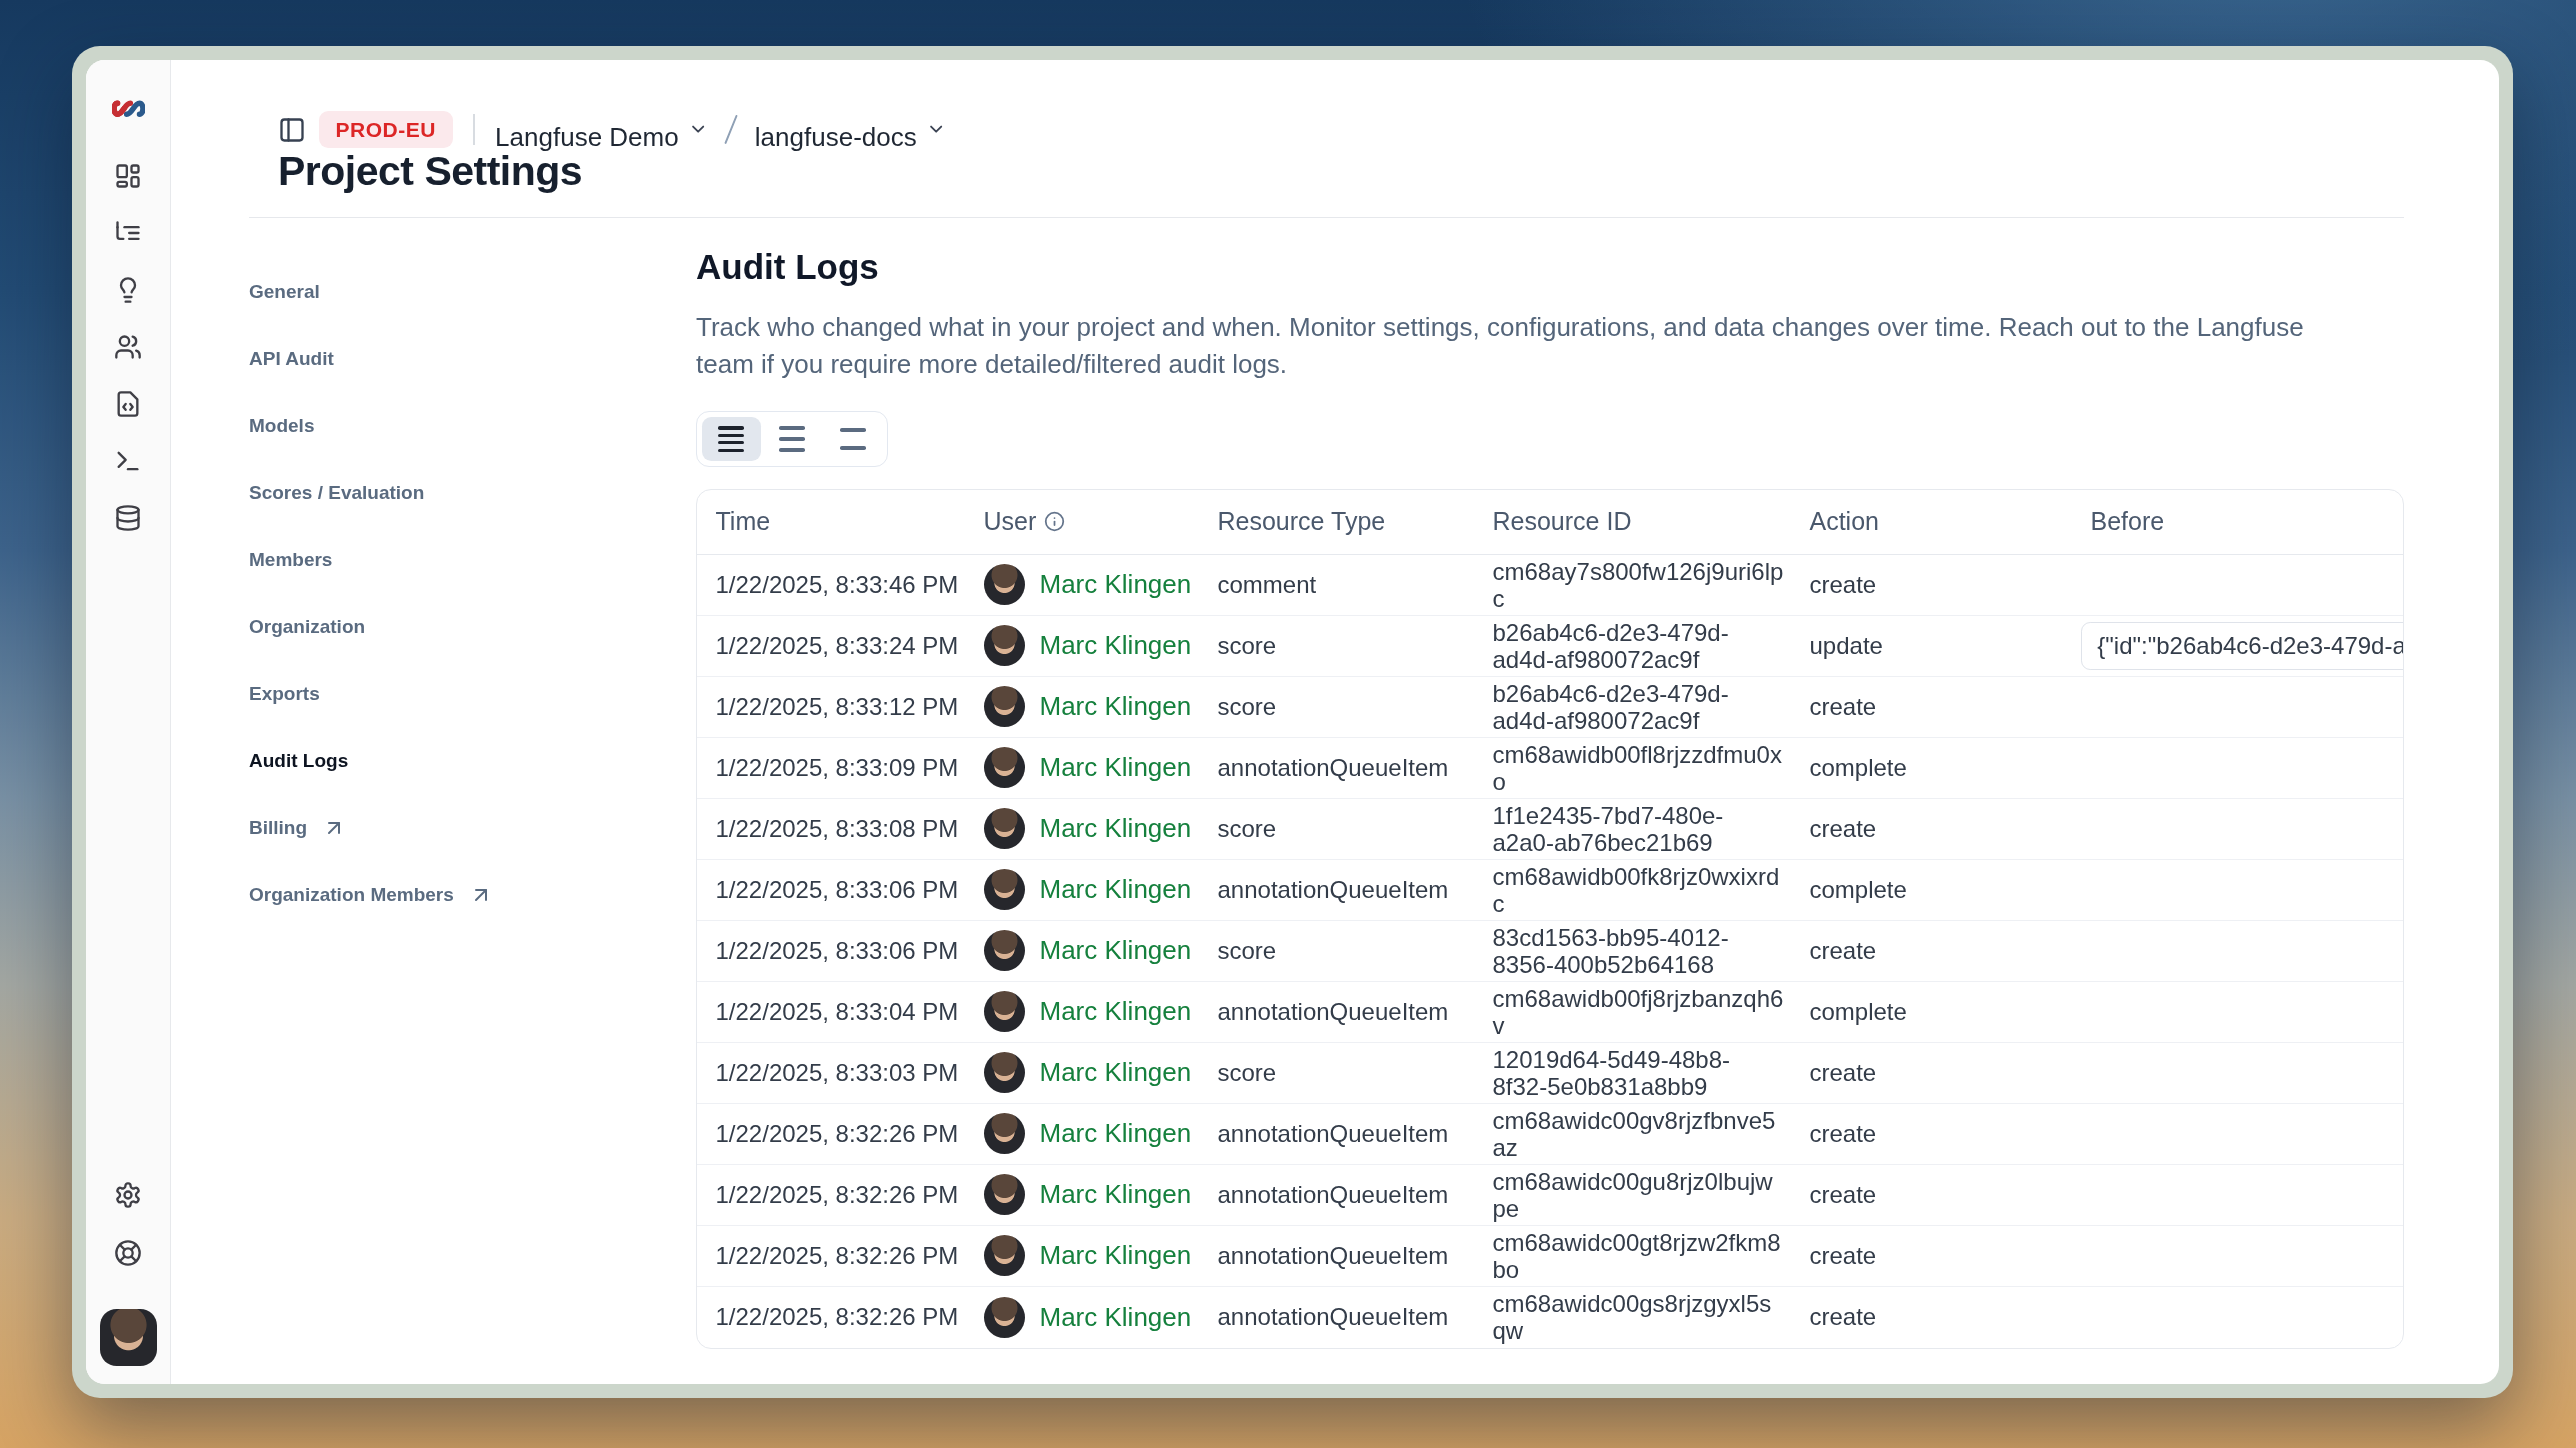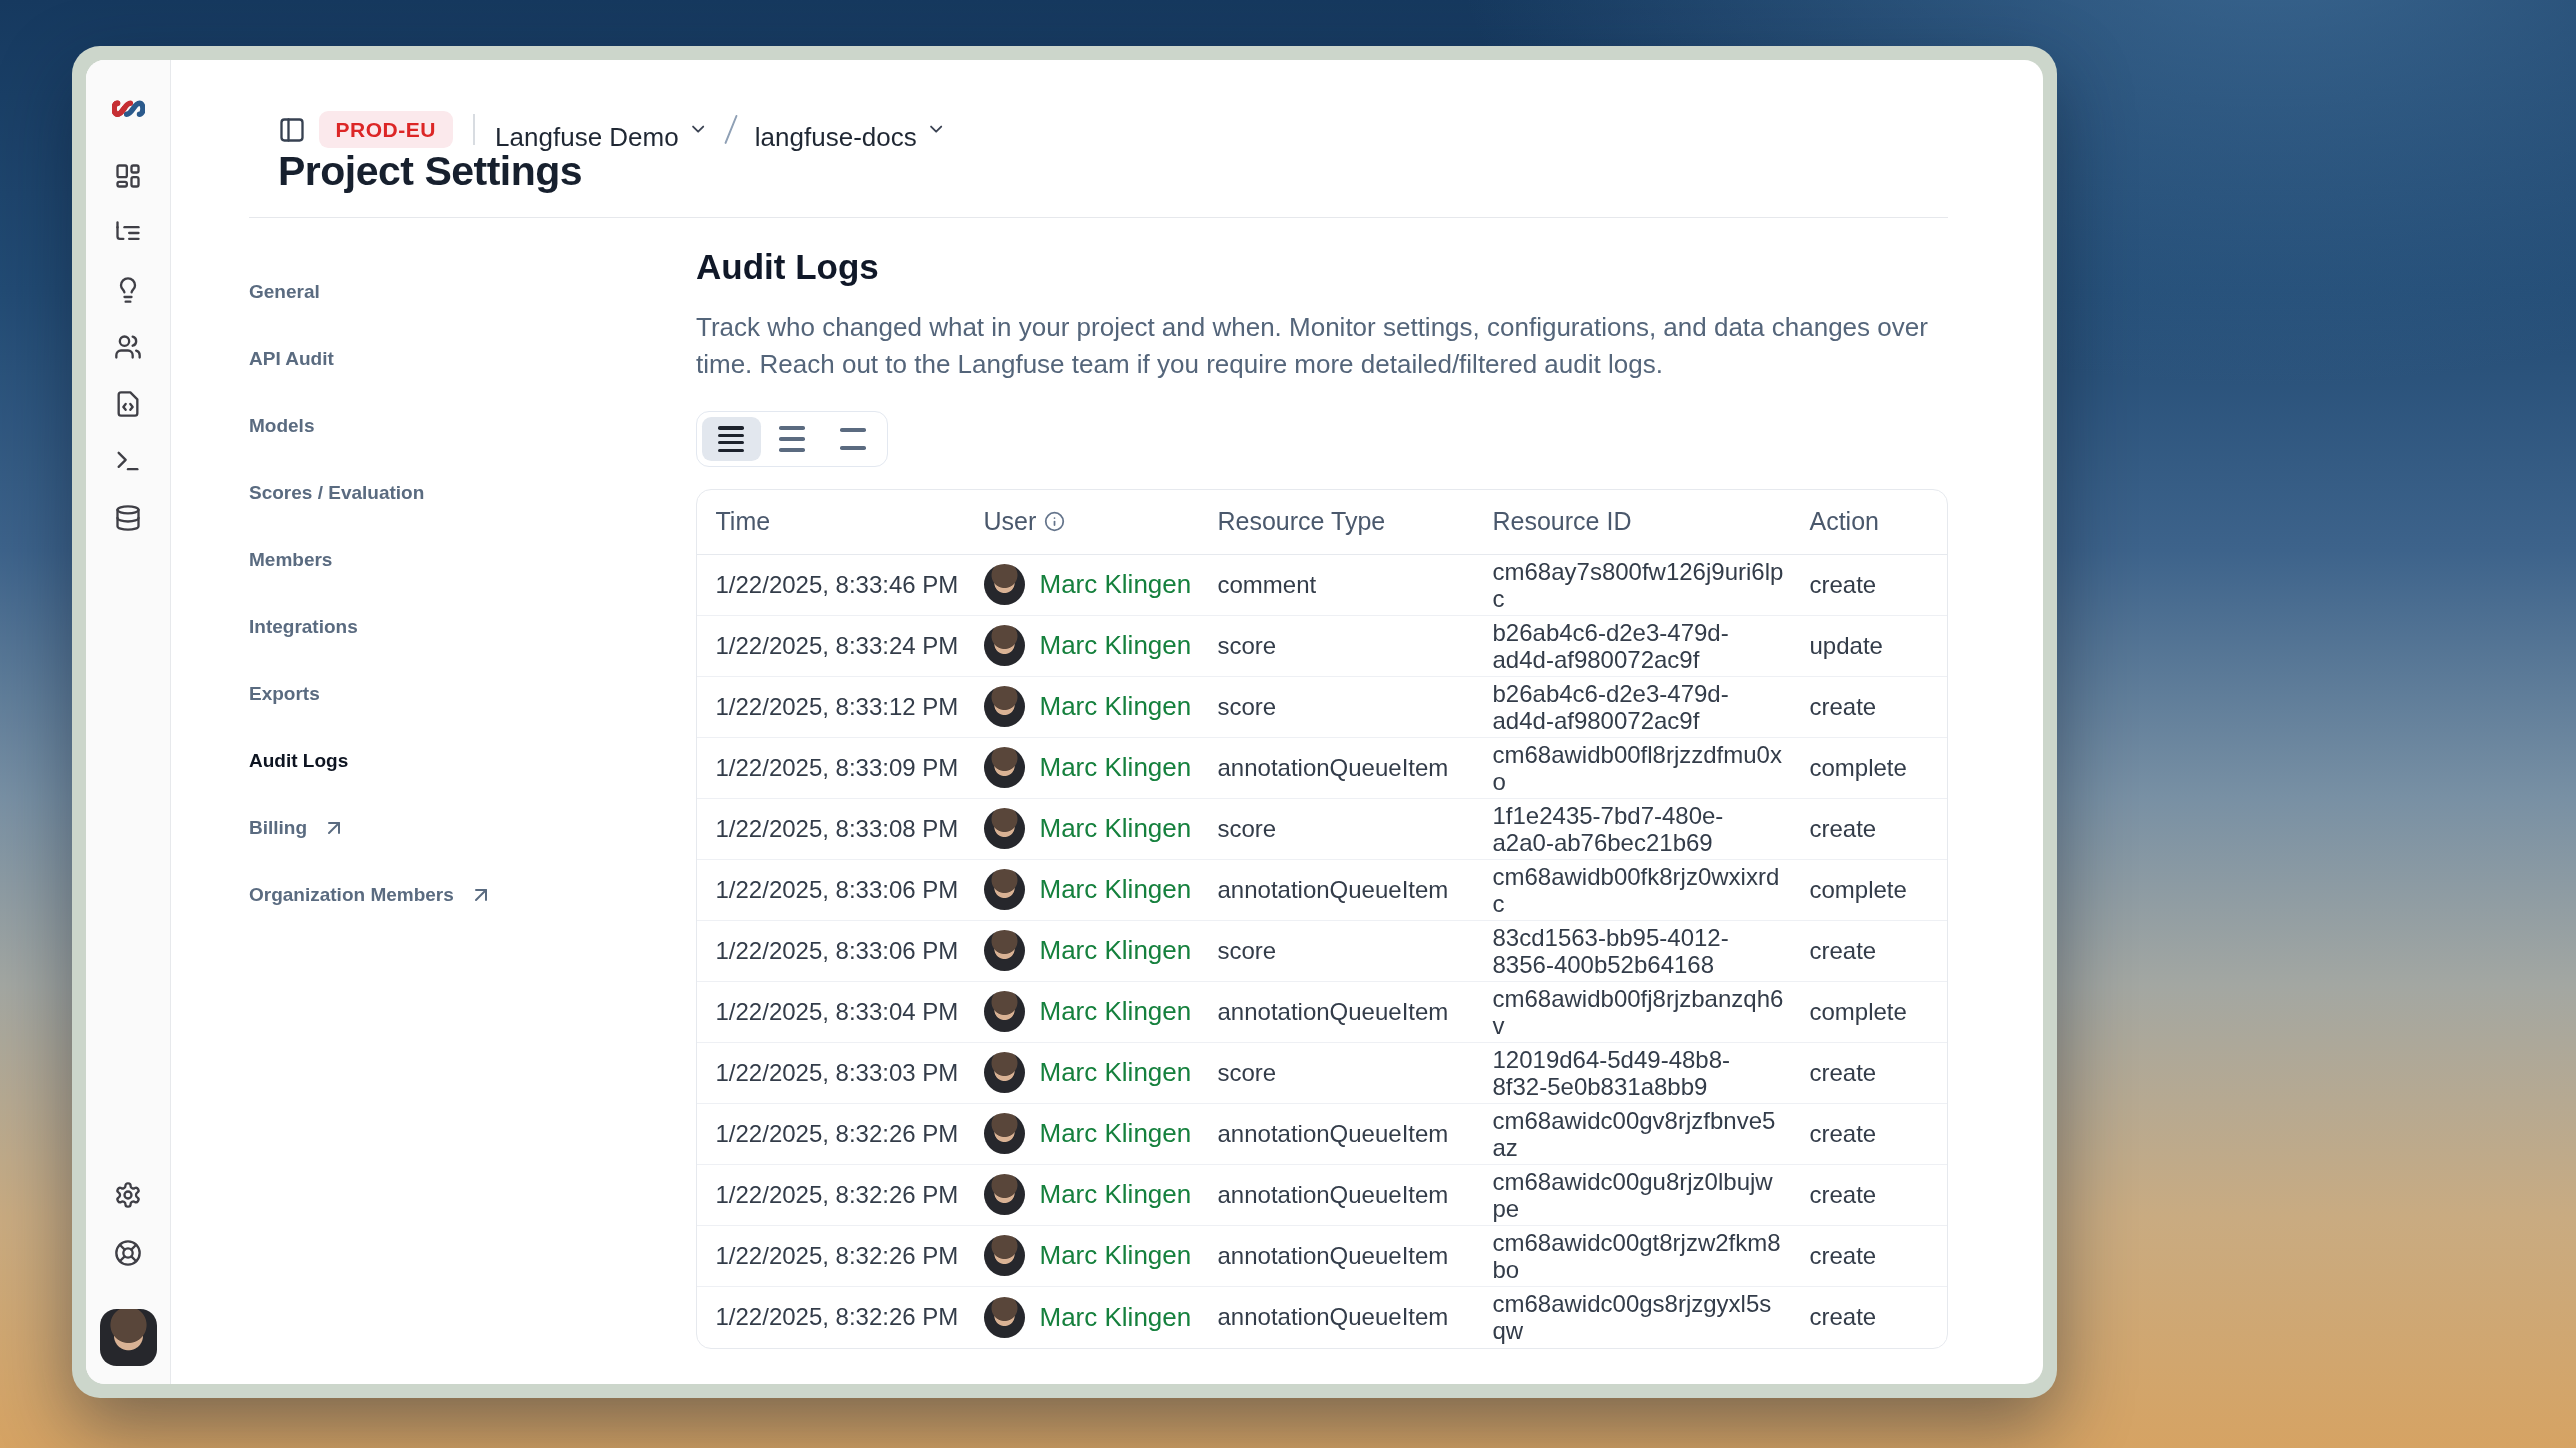--- a/index.html
+++ b/index.html
@@ -4,21 +4,21 @@
 <style>
   * { margin:0; padding:0; box-sizing:border-box; }
   html,body { width:2576px; height:1449px; overflow:hidden; }
   body {
     font-family:"Liberation Sans","DejaVu Sans",sans-serif;
     background:
       radial-gradient(ellipse 1479px 832px at 88% -5%, rgba(88,140,185,.55), rgba(88,140,185,0) 55%),
       linear-gradient(180deg,#16395f 0%,#224b74 20%,#3d638b 38%,#7890a4 55%,#a3a7a2 68%,#c9ab81 84%,#d6a363 100%);
   }
   .window{
-    position:absolute; left:72px; top:46px; width:1985px; height:1352px;
+    position:absolute; left:72px; top:46px; width:2441px; height:1352px;
     background:#ccd6cb; border-radius:28px; padding:14px;
     box-shadow:0 28px 74px rgba(10,25,45,.45);
   }
   .app{ width:100%; height:100%; background:#fff; border-radius:18.5px; overflow:hidden; display:flex; }
 
   
   .rail{ width:85px; background:#fafafa; border-right:0.9px solid #e7e9ec; display:flex; flex-direction:column; align-items:center; padding-top:35px; padding-bottom:18.5px; flex:none; }
   .rail .logo{ width:33px; height:28px; margin-bottom:39px; }
   .rail-icons{ display:flex; flex-direction:column; gap:29px; align-items:center; }
   .rail-btn{ width:28px; height:28px; color:#3f3f46; cursor:pointer; }
@@ -236,21 +236,21 @@
     <span class="lbl">Scores / Evaluation</span>
 
   </div>
 
   <div class="snav-item">
     <span class="lbl">Members</span>
 
   </div>
 
   <div class="snav-item">
-    <span class="lbl">Integrations</span>
+    <span class="lbl">Organization</span>
 
   </div>
 
   <div class="snav-item">
     <span class="lbl">Exports</span>
 
   </div>
 
   <div class="snav-item active">
     <span class="lbl">Audit Logs</span>

